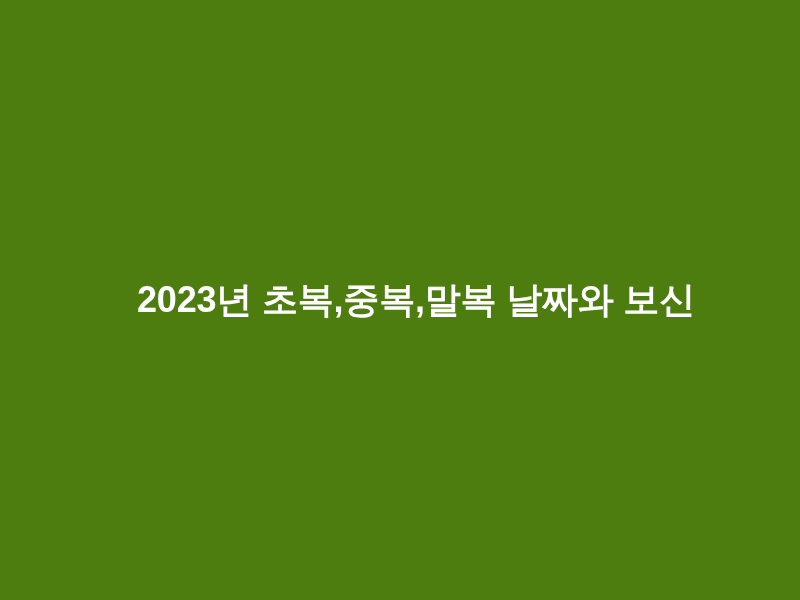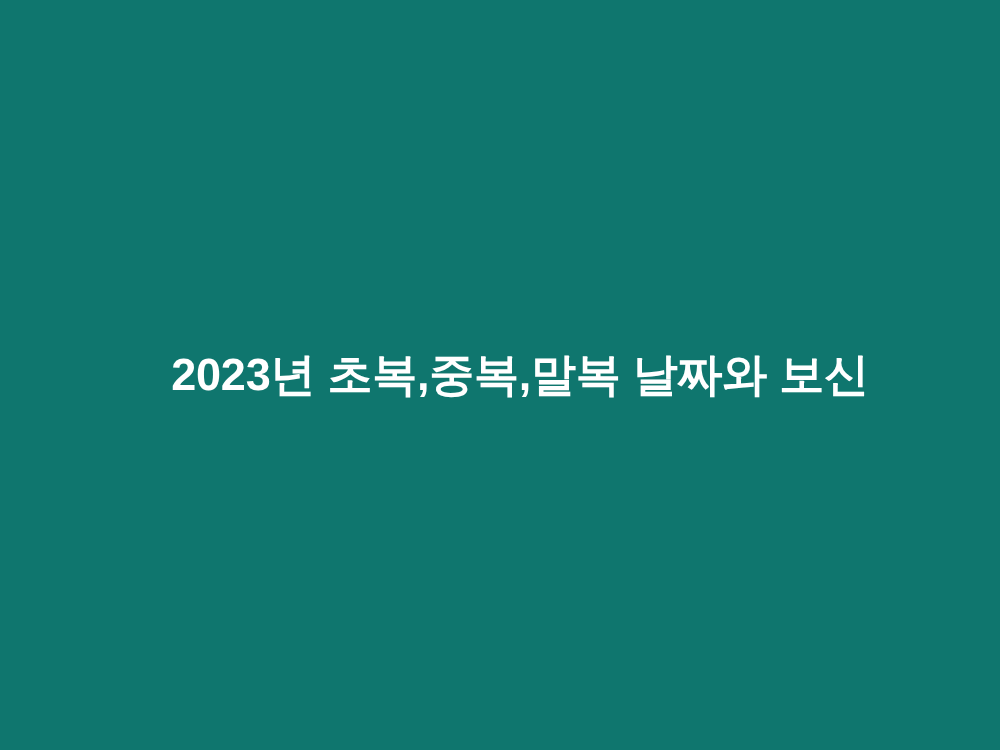--- a/index.html
+++ b/index.html
@@ -45,19 +45,19 @@
     white-space: pre;
     margin: 0;
     text-align: center;
     
     transform: translateX(16px);
   }
 </style>
 </head>
 <body>
 
-<div id="thumbnail-canvas" style="background: #0f766e;">
+<div id="thumbnail-canvas" style="background: #4d7c0f;">
 
   <div id="title-block">
     <h1 id="thumbnail-title" style="color: rgb(255, 255, 255);">2023년 초복,중복,말복 날짜와 보신</h1>
   </div>
 
 </div>
 
 </body></html>

